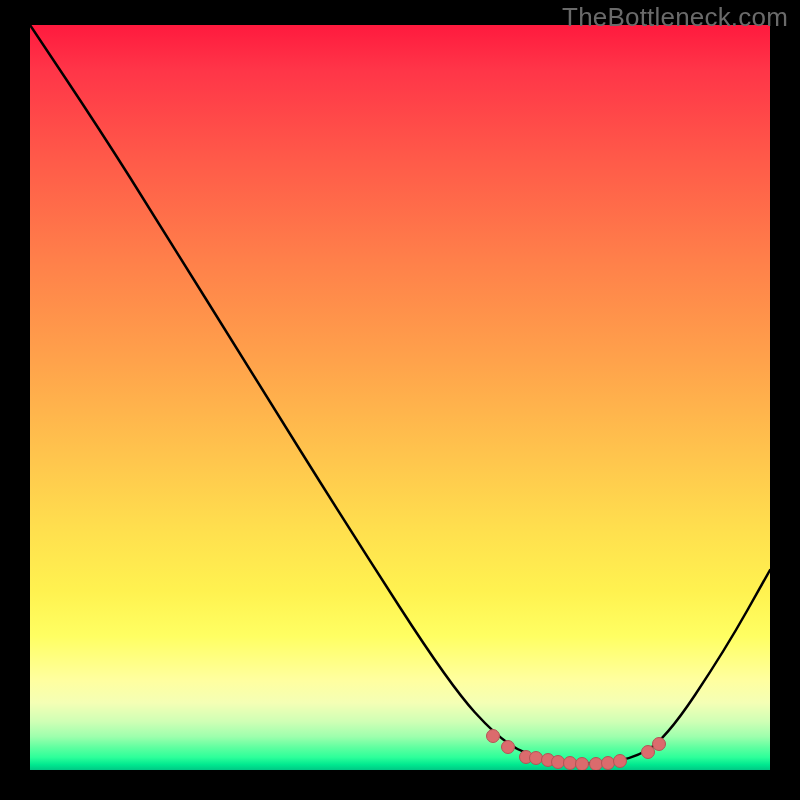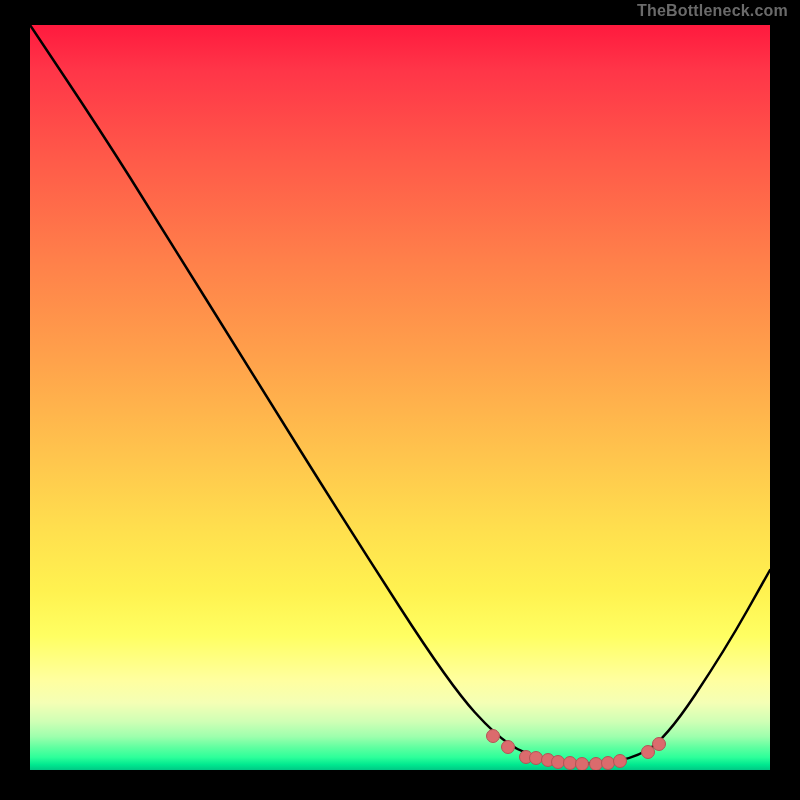--- a/index.html
+++ b/index.html
@@ -51,22 +51,22 @@
     left: 0;
     top: 0;
     width: 740px;
     height: 745px;
   }
   .watermark {
     position: absolute;
     top: 2px;
     right: 12px;
     color: #6a6a6a;
-    font-size: 16px;
-    font-weight: 700;
+    font-size: 26px;
+    font-weight: 400;
     letter-spacing: 0.2px;
     margin-left: 44px;
   }
 </style>
 </head>
 <body>
 
 <div class="frame">
   <div class="gradient"></div>
 

